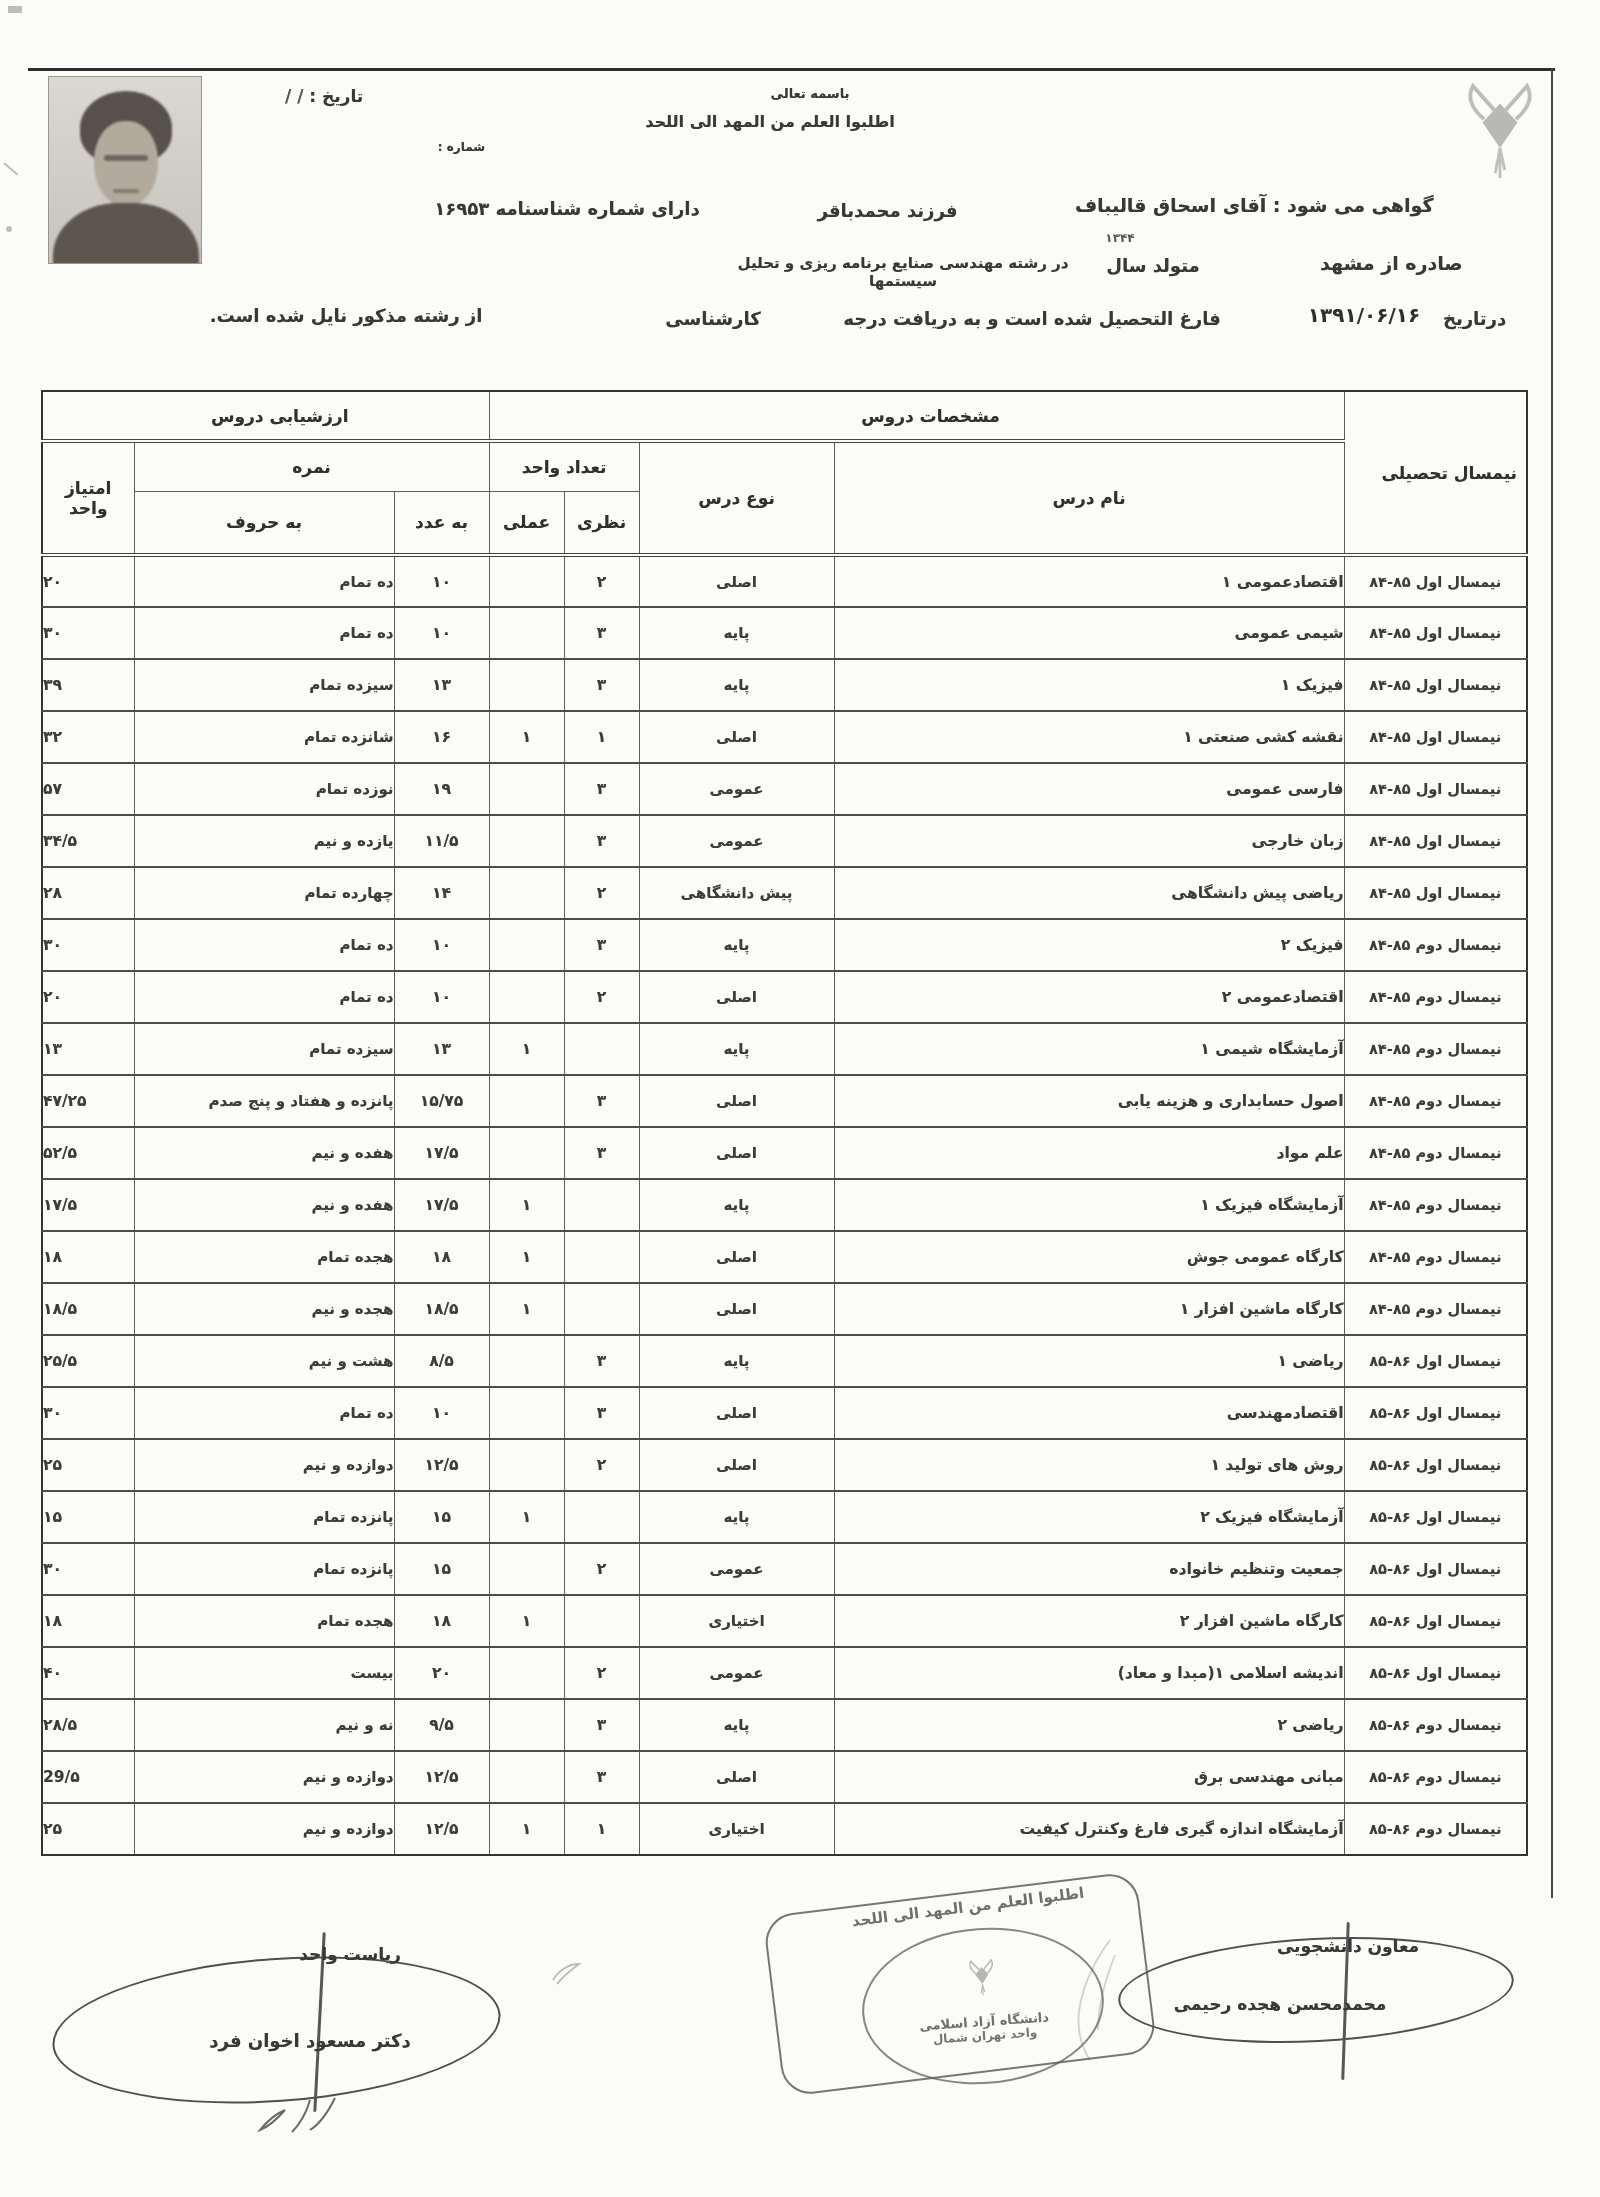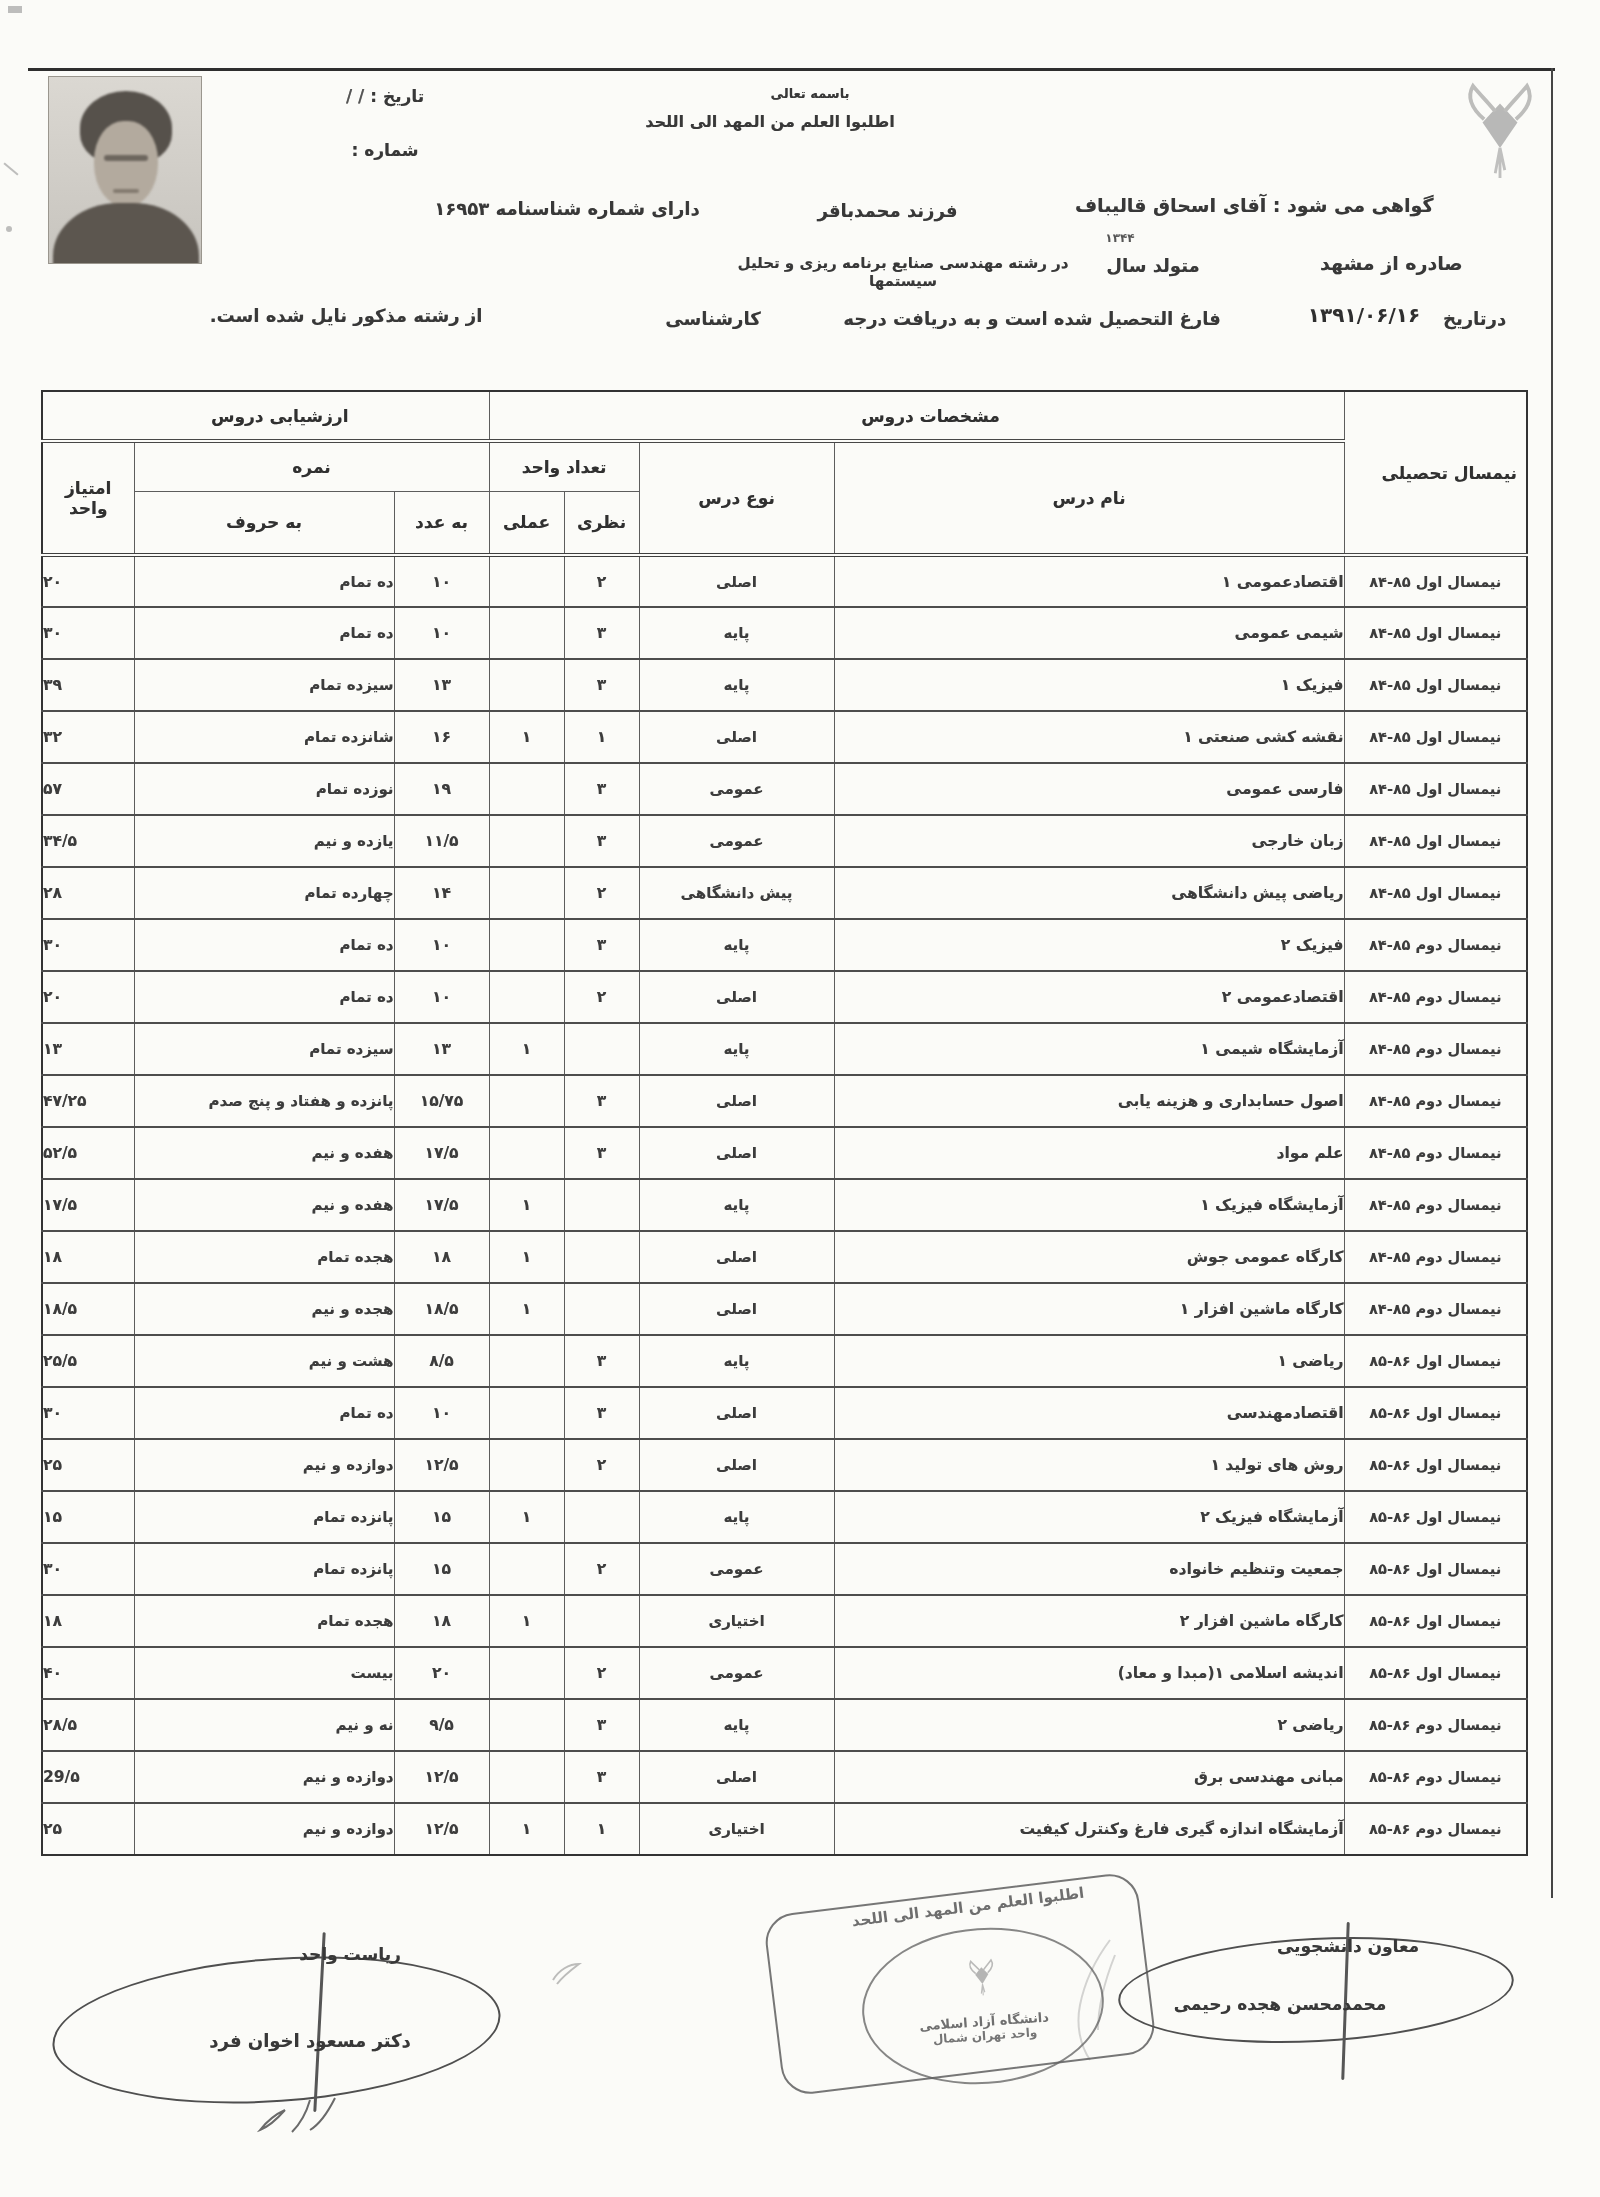--- a/index.html
+++ b/index.html
@@ -17,22 +17,22 @@
   .photo .inner{position:absolute;inset:0;filter:blur(1.1px);}
   .photo .hair{position:absolute;left:31px;top:14px;width:92px;height:74px;background:#56514b;border-radius:52% 52% 44% 44%;}
   .photo .face{position:absolute;left:45px;top:44px;width:64px;height:86px;background:#b3aa9e;border-radius:46% 46% 50% 50%;}
   .photo .brow{position:absolute;left:55px;top:78px;width:44px;height:6px;background:#6d665e;border-radius:3px;}
   .photo .mouth{position:absolute;left:64px;top:112px;width:26px;height:4px;background:#837a6f;border-radius:2px;}
   .photo .shoulders{position:absolute;left:4px;top:126px;width:146px;height:62px;background:#5c564f;border-radius:45% 45% 0 0/85% 85% 0 0;}
   
   .basmala{left:700px;top:86px;width:220px;text-align:center;font-size:13px;}
   .motto{left:560px;top:112px;width:420px;text-align:center;font-size:16px;}
   .univ{left:420px;top:138px;width:680px;text-align:center;font-size:27px;letter-spacing:.5px;}
-  .dateblk{left:285px;top:86px;width:200px;text-align:center;font-size:17px;}
-  .numblk{left:285px;top:140px;width:200px;text-align:center;font-size:17px;}
+  .dateblk{left:285px;top:86px;width:200px;text-align:left;font-size:17px;}
+  .numblk{left:285px;top:140px;width:200px;text-align:right;font-size:12px;}
   .hand{font-weight:bold;color:#555;}
   .l1a{left:1075px;top:194px;width:470px;text-align:left;font-size:19px;}
   .l1b{left:790px;top:200px;width:195px;text-align:center;font-size:18px;}
   .l1c{left:382px;top:198px;width:370px;text-align:center;font-size:18px;}
   .l2a{left:1320px;top:252px;width:225px;text-align:left;font-size:19px;}
   .l2b{left:1088px;top:255px;width:130px;text-align:center;font-size:18px;}
   .l2sup{left:1085px;top:231px;width:70px;text-align:center;font-size:12px;color:#555;font-weight:bold;}
   .l2c{left:728px;top:254px;width:350px;text-align:center;font-size:15px;}
   .l3a{left:1443px;top:308px;width:102px;text-align:left;font-size:18px;}
   .l3date{left:1290px;top:303px;width:148px;text-align:center;font-size:20px;font-weight:800;color:#2f2f2f;}

